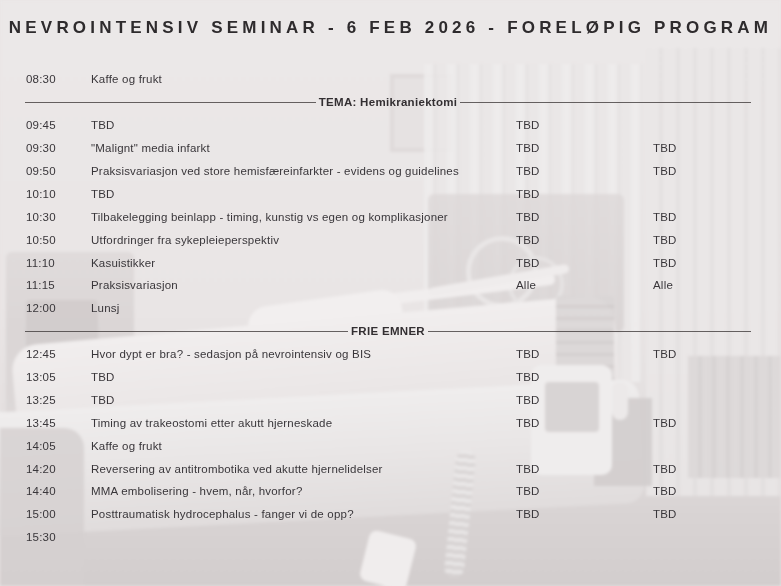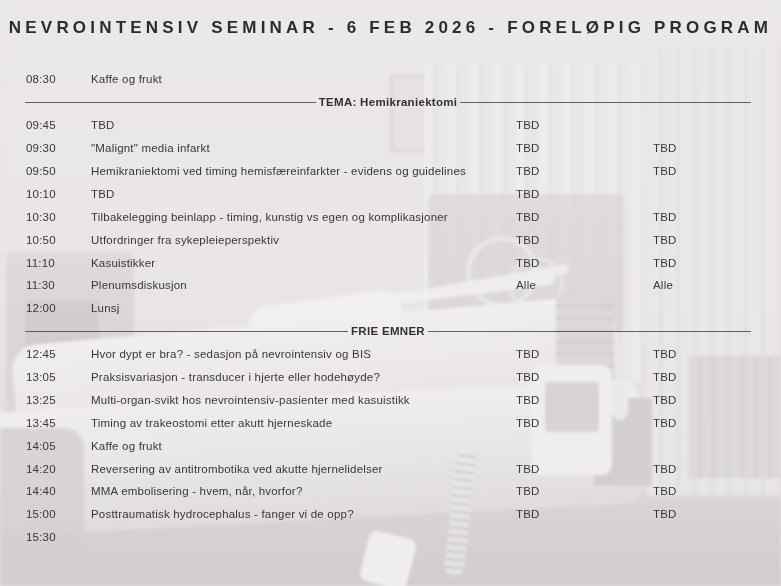--- a/index.html
+++ b/index.html
@@ -118,21 +118,21 @@
 
   <div class="row">
     <span class="time">09:30</span>
     <span class="desc">"Malignt" media infarkt</span>
     <span class="sp1">TBD</span>
     <span class="sp2">TBD</span>
   </div>
 
   <div class="row">
     <span class="time">09:50</span>
-    <span class="desc">Hemikraniektomi ved timing hemisfæreinfarkter - evidens og guidelines</span>
+    <span class="desc">Praksisvariasjon ved store hemisfæreinfarkter - evidens og guidelines</span>
     <span class="sp1">TBD</span>
     <span class="sp2">TBD</span>
   </div>
 
   <div class="row">
     <span class="time">10:10</span>
     <span class="sp1">TBD</span>
     <span class="sp2">TBD</span>
   </div>
 
@@ -151,22 +151,22 @@
   </div>
 
   <div class="row">
     <span class="time">11:10</span>
     <span class="desc">Kasuistikker</span>
     <span class="sp1">TBD</span>
     <span class="sp2">TBD</span>
   </div>
 
   <div class="row">
-    <span class="time">11:30</span>
-    <span class="desc">Plenumsdiskusjon</span>
+    <span class="time">11:15</span>
+    <span class="desc">Praksisvariasjon</span>
     <span class="sp1">Alle</span>
     <span class="sp2">Alle</span>
   </div>
 
   <div class="row">
     <span class="time">12:00</span>
     <span class="desc">Lunsj</span>
     <span class="sp1"></span>
     <span class="sp2"></span>
   </div>
@@ -177,28 +177,26 @@
 
   <div class="row">
     <span class="time">12:45</span>
     <span class="desc">Hvor dypt er bra? - sedasjon på nevrointensiv og BIS</span>
     <span class="sp1">TBD</span>
     <span class="sp2">TBD</span>
   </div>
 
   <div class="row">
     <span class="time">13:05</span>
-    <span class="desc">Praksisvariasjon - transducer i hjerte eller hodehøyde?</span>
     <span class="sp1">TBD</span>
     <span class="sp2">TBD</span>
   </div>
 
   <div class="row">
     <span class="time">13:25</span>
-    <span class="desc">Multi-organ-svikt hos nevrointensiv-pasienter med kasuistikk</span>
     <span class="sp1">TBD</span>
     <span class="sp2">TBD</span>
   </div>
 
   <div class="row">
     <span class="time">13:45</span>
     <span class="desc">Timing av trakeostomi etter akutt hjerneskade</span>
     <span class="sp1">TBD</span>
     <span class="sp2">TBD</span>
   </div>

